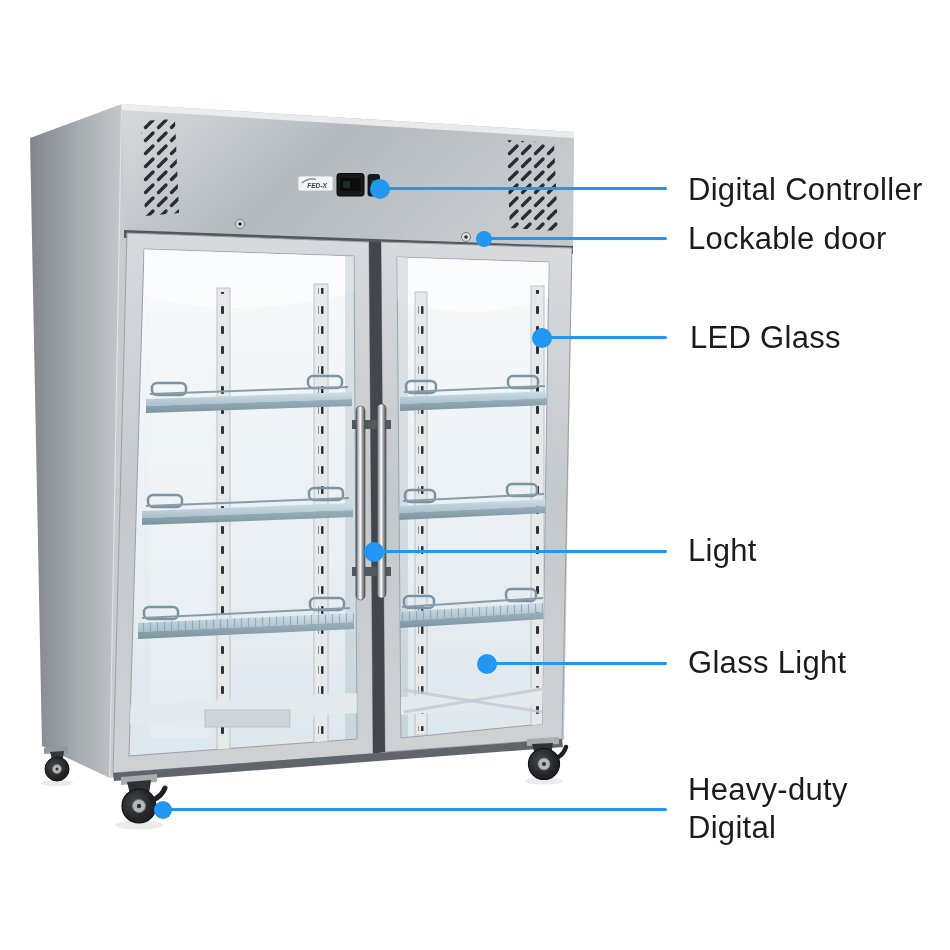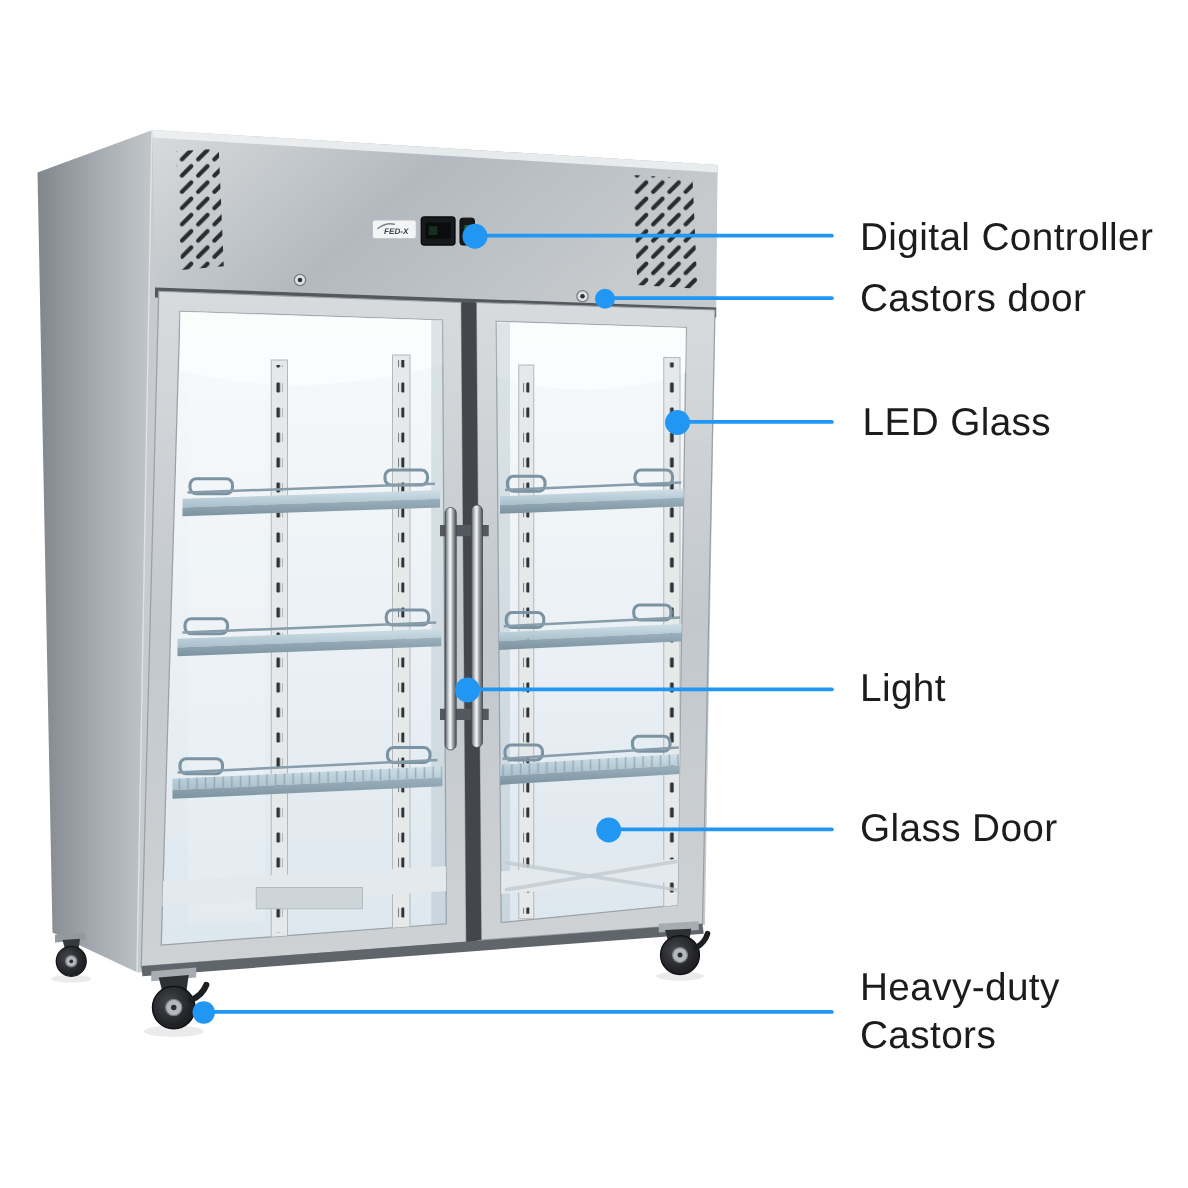--- a/index.html
+++ b/index.html
@@ -229,40 +229,40 @@
 
   <div>
     <div class="co-line" style="left:380px;top:187px;width:287px"></div>
     <div class="co-dot" style="left:370px;top:179px;width:20px;height:20px"></div>
     <div class="co-label" style="left:688px;top:171px">Digital Controller</div>
   </div>
 
   <div>
     <div class="co-line" style="left:484px;top:237px;width:183px"></div>
     <div class="co-dot" style="left:476px;top:231px;width:16px;height:16px"></div>
-    <div class="co-label" style="left:688px;top:220px">Castors door</div>
+    <div class="co-label" style="left:688px;top:220px">Lockable door</div>
   </div>
 
   <div>
     <div class="co-line" style="left:542px;top:336px;width:125px"></div>
     <div class="co-dot" style="left:532px;top:328px;width:20px;height:20px"></div>
     <div class="co-label" style="left:690px;top:319px">LED Glass</div>
   </div>
 
   <div>
     <div class="co-line" style="left:374px;top:550px;width:293px"></div>
     <div class="co-dot" style="left:364px;top:542px;width:20px;height:20px"></div>
     <div class="co-label" style="left:688px;top:532px">Light</div>
   </div>
 
   <div>
     <div class="co-line" style="left:487px;top:662px;width:180px"></div>
     <div class="co-dot" style="left:477px;top:654px;width:20px;height:20px"></div>
-    <div class="co-label" style="left:688px;top:644px">Glass Door</div>
+    <div class="co-label" style="left:688px;top:644px">Glass Light</div>
   </div>
 
   <div>
     <div class="co-line" style="left:163px;top:808px;width:504px"></div>
     <div class="co-dot" style="left:154px;top:801px;width:18px;height:18px"></div>
-    <div class="co-label wrap" style="left:688px;top:771px">Heavy-duty Castors</div>
+    <div class="co-label wrap" style="left:688px;top:771px">Heavy-duty Digital</div>
   </div>
 
 </div>
 
 </body></html>

